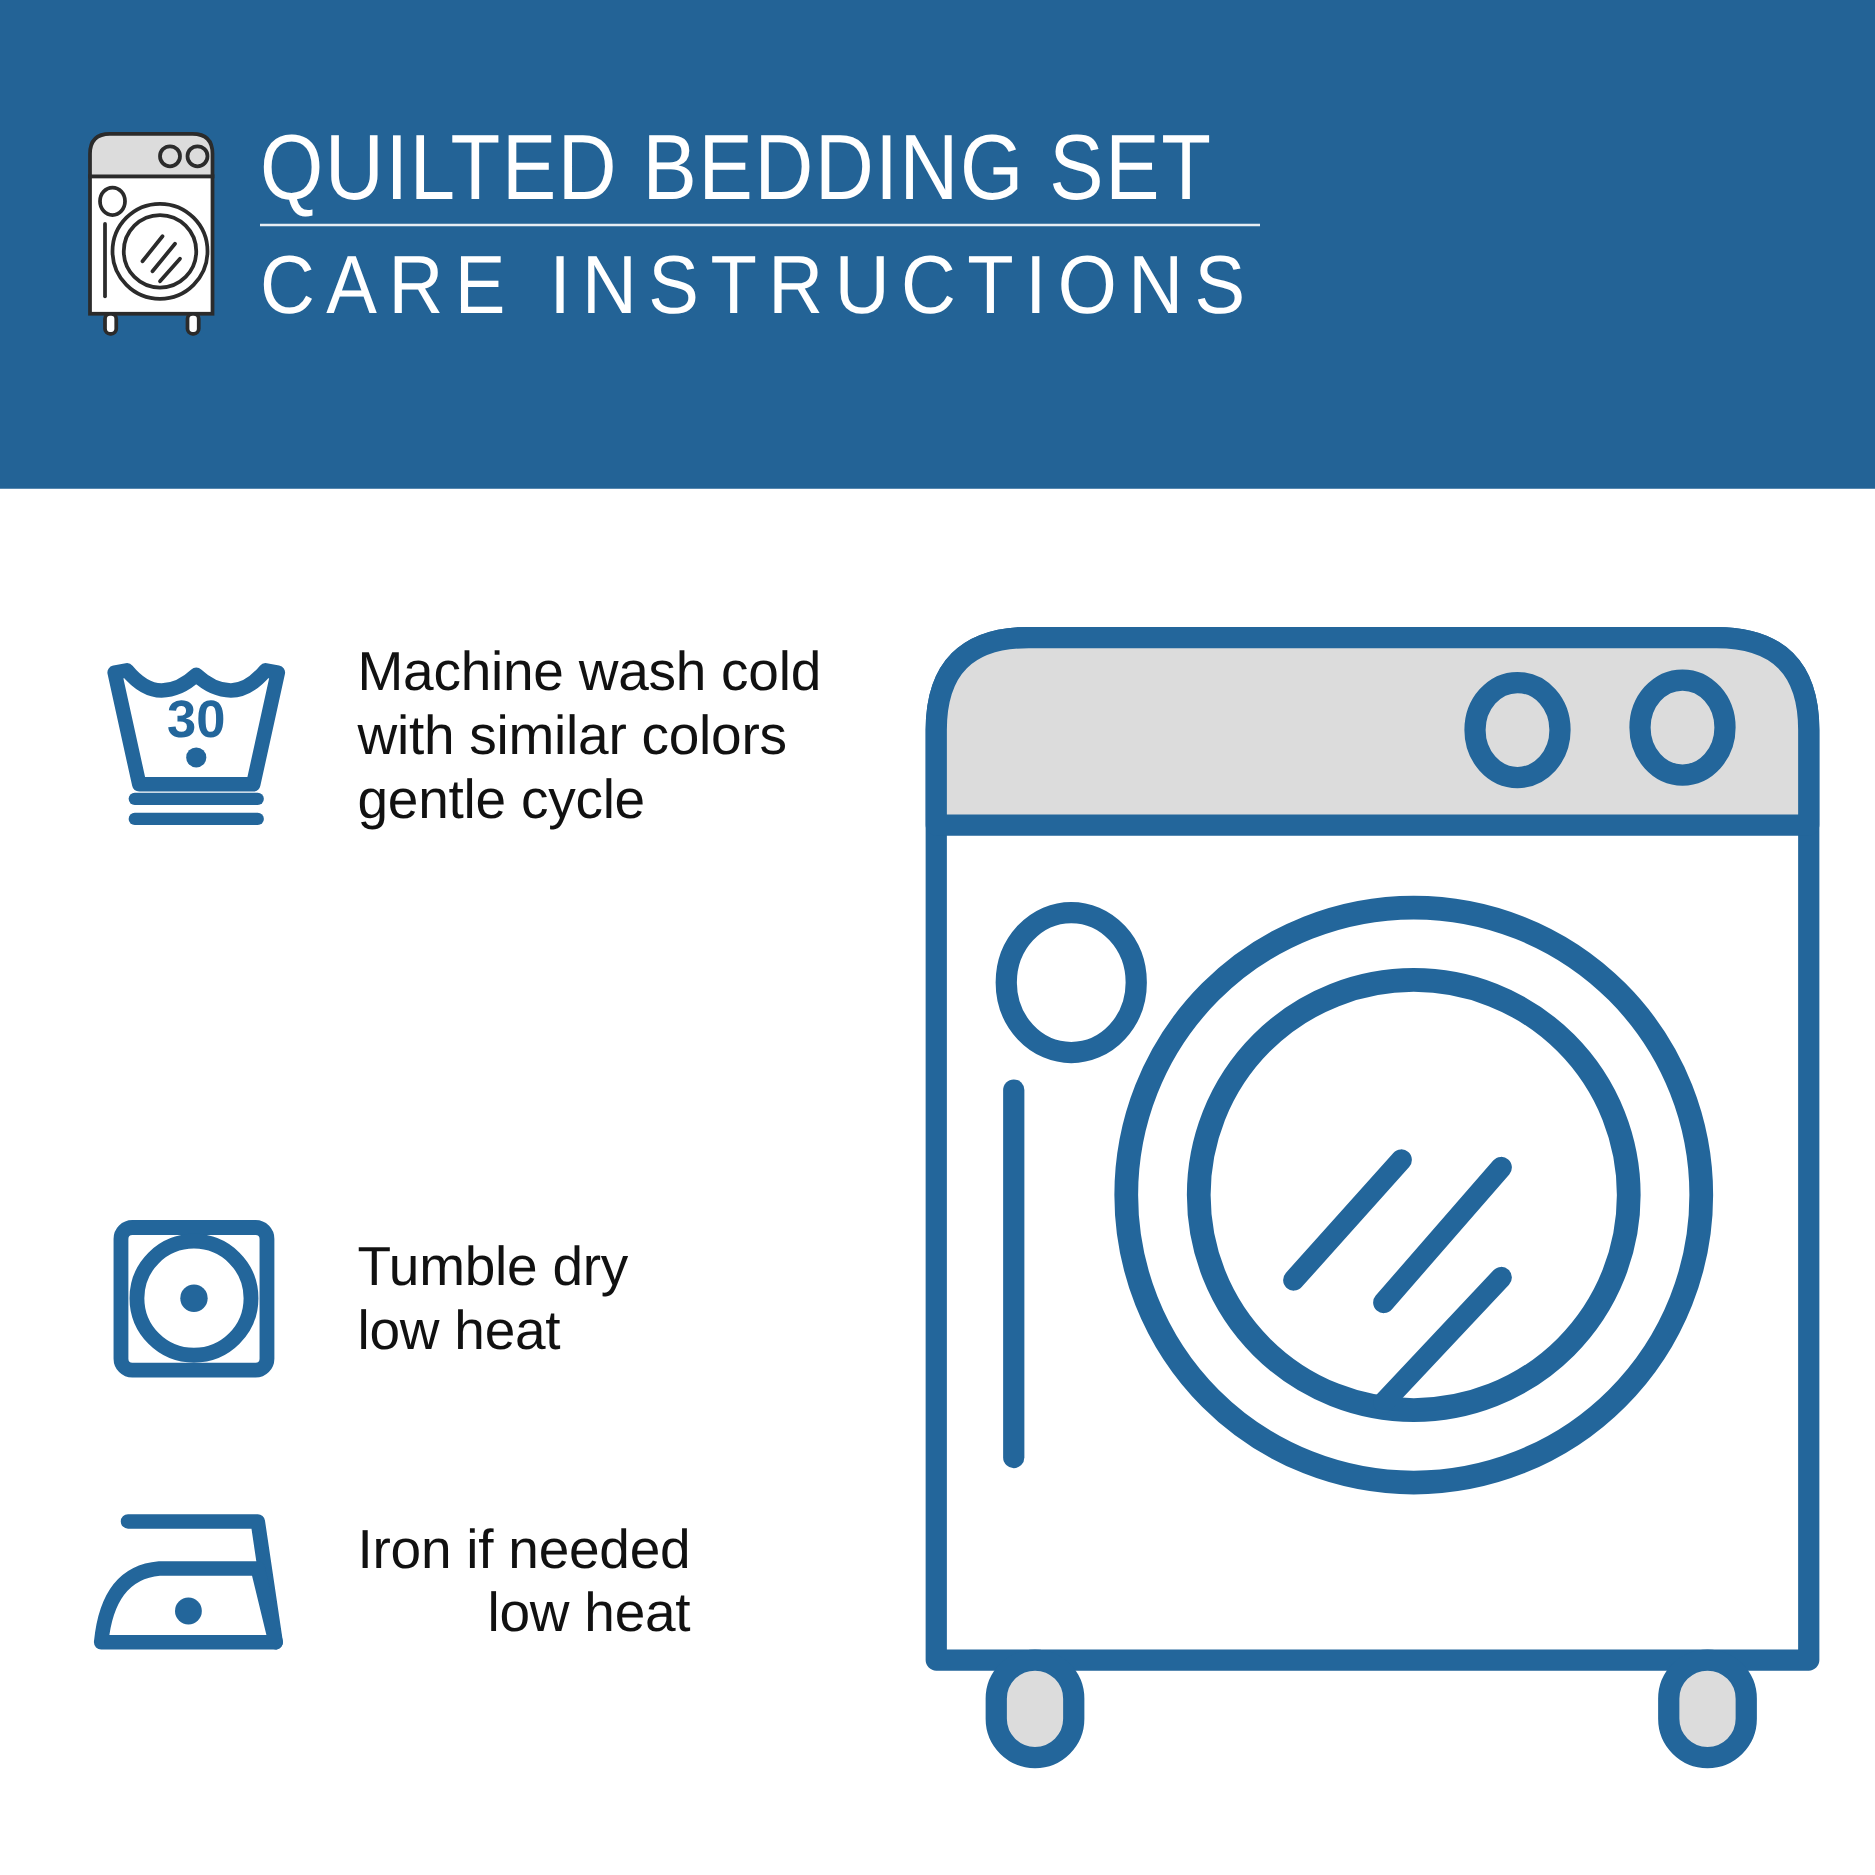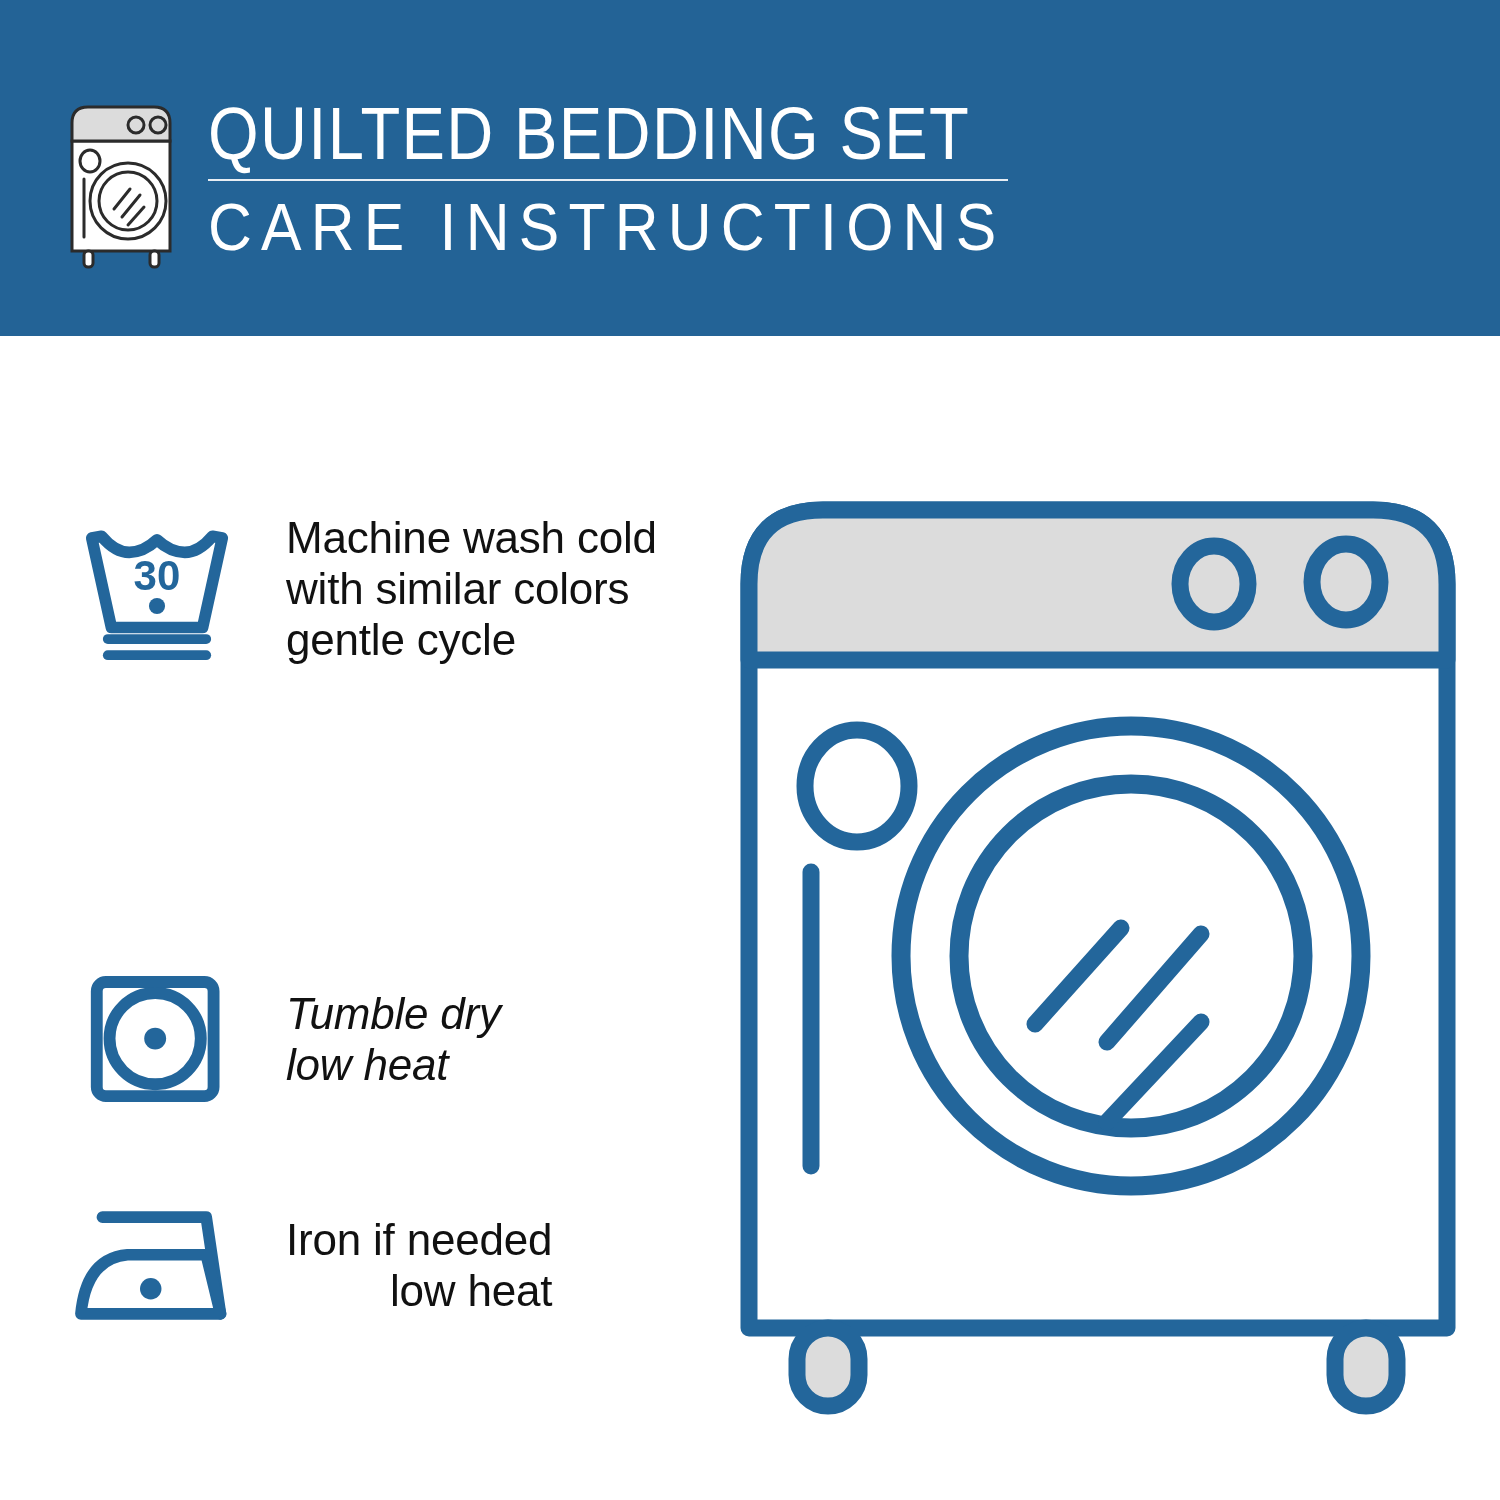--- a/index.html
+++ b/index.html
@@ -14,21 +14,21 @@
     overflow: hidden;
     position: relative;
   }
 
   
   #header {
     position: absolute;
     left: 0;
     top: 0;
     width: 1500px;
-    height: 336px;
+    height: 391px;
     background: #236396;
     box-sizing: border-box;
   }
   #header-inner {
     position: absolute;
     left: 62px;
     top: 95px;
     display: flex;
     align-items: flex-start;
   }
@@ -84,21 +84,21 @@
   }
   .care-row {
     position: absolute;
     left: 72px;
     width: 640px;
     display: flex;
     align-items: center;
   }
   .care-row[data-row="0"] { top: 160px; }
   .care-row[data-row="1"] { top: 378px; }
-  .care-row[data-row="2"] { top: 612px; font-style: italic; }
+  .care-row[data-row="2"] { top: 612px; }
   .care-row[data-row="3"] { top: 838px; text-align: right; }
 
   .care-icon {
     flex: 0 0 auto;
     width: 170px;
     height: 150px;
     display: flex;
     align-items: center;
     justify-content: center;
   }

